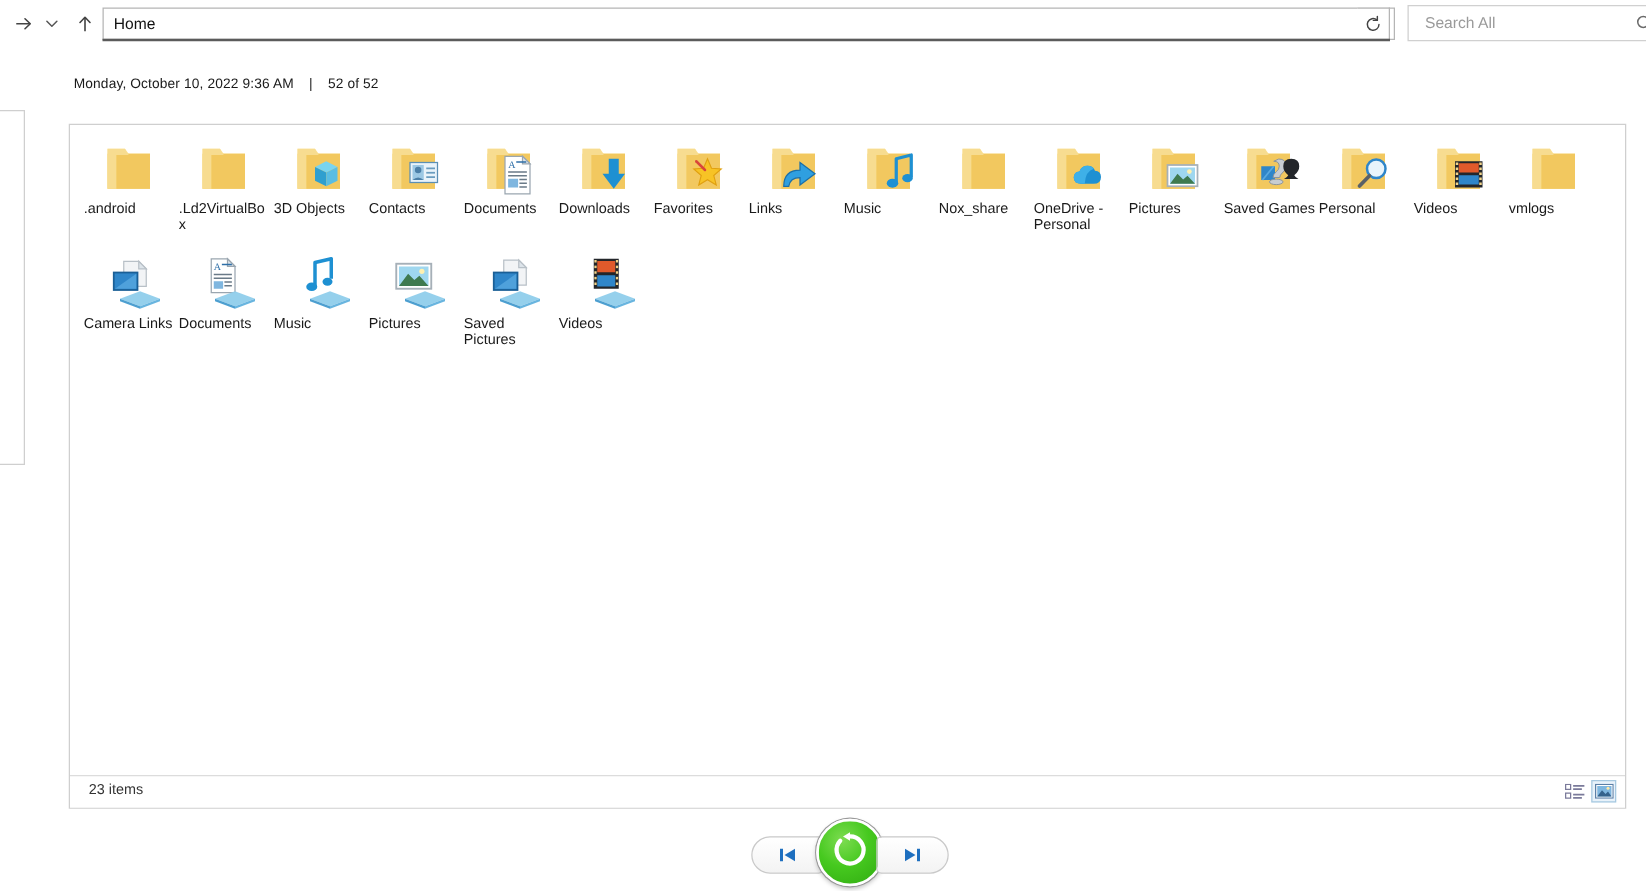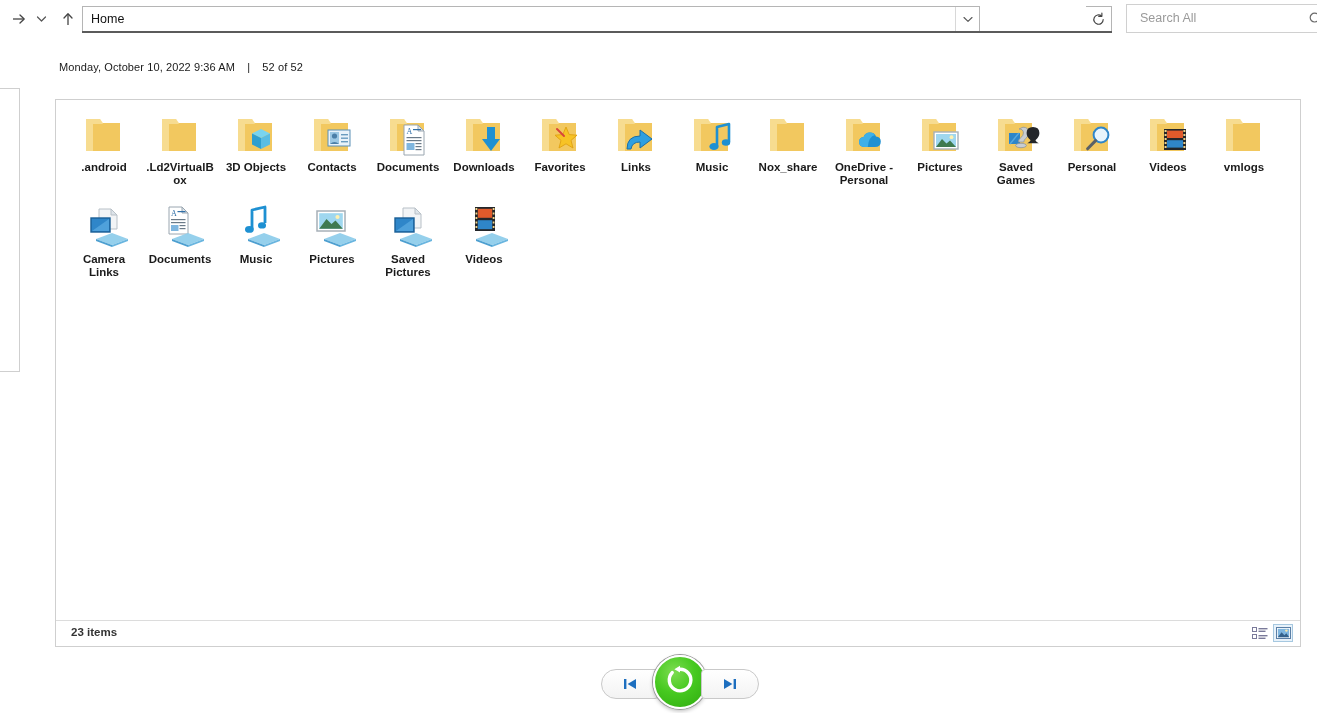--- a/index.html
+++ b/index.html
@@ -42,21 +42,21 @@
     position: absolute;
     left: 58px; top: 8px;
     width: 20px; height: 22px;
     display: flex; align-items: center; justify-content: center;
     color: #444;
     font-size: 16px;
   }
   .addr-wrap {
     position: absolute;
     left: 82px; top: 6px;
-    width: 898px; height: 26px;
+    width: 1034px; height: 26px;
     border: 1px solid #b5b5b5;
     background: #ffffff;
     box-sizing: border-box;
   }
   .addr-text {
     position: absolute;
     left: 8px; top: 5px;
     font-size: 12.5px;
     color: #111;
     line-height: 15px;
@@ -168,42 +168,40 @@
     padding-top: 4px;
   }
   .icon-glyph {
     width: 48px; height: 44px;
     position: relative;
     margin-bottom: 4px;
   }
   .icon-label {
     font-size: 11.5px;
     color: #1a1a1a;
-    text-align: center;
+    text-align: left;
     line-height: 13px;
     width: 74px;
     word-wrap: break-word;
-    font-weight: bold;
   }
 
   
   .status-bar {
     position: absolute;
     left: 0; bottom: 0;
     width: 1244px;
     height: 25px;
     border-top: 1px solid #dcdcdc;
     background: #ffffff;
   }
   .status-text {
     position: absolute;
     left: 15px; top: 5px;
     font-size: 11.5px;
     color: #333;
-    font-weight: bold;
   }
   .view-toggles {
     position: absolute;
     right: 7px; top: 3px;
     display: flex;
     gap: 3px;
     align-items: center;
   }
   .view-btn {
     width: 20px; height: 18px;

